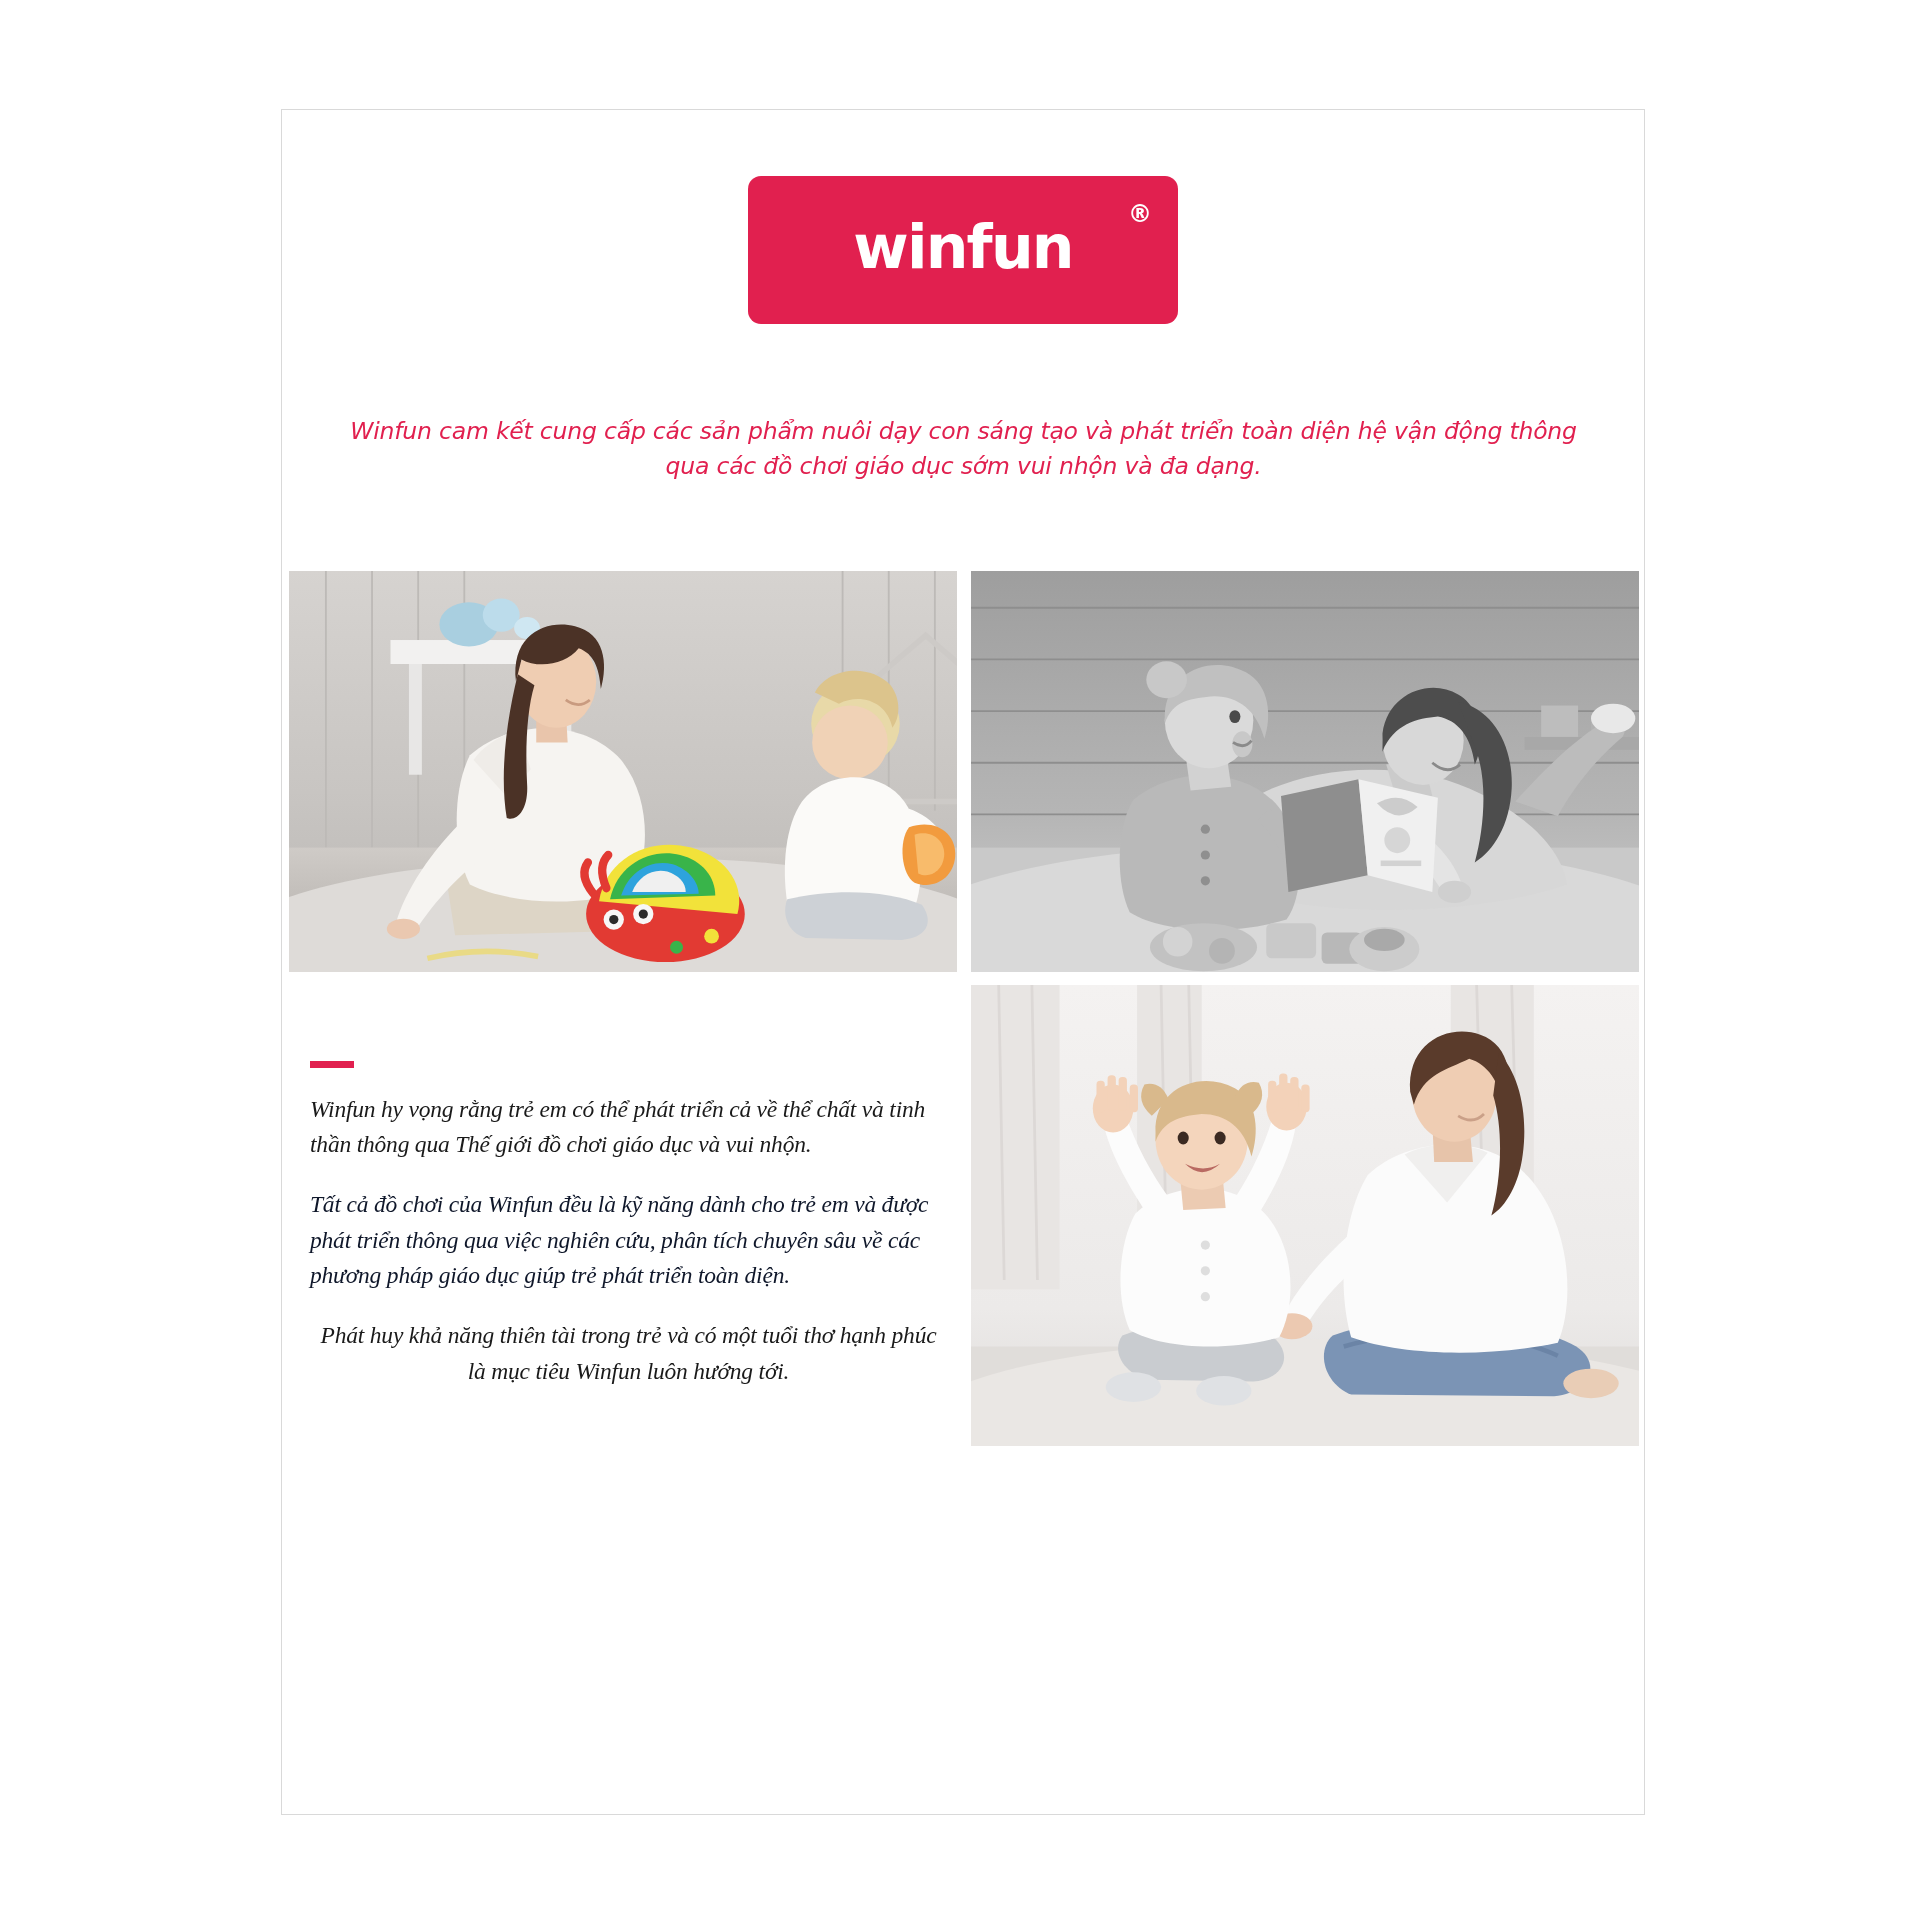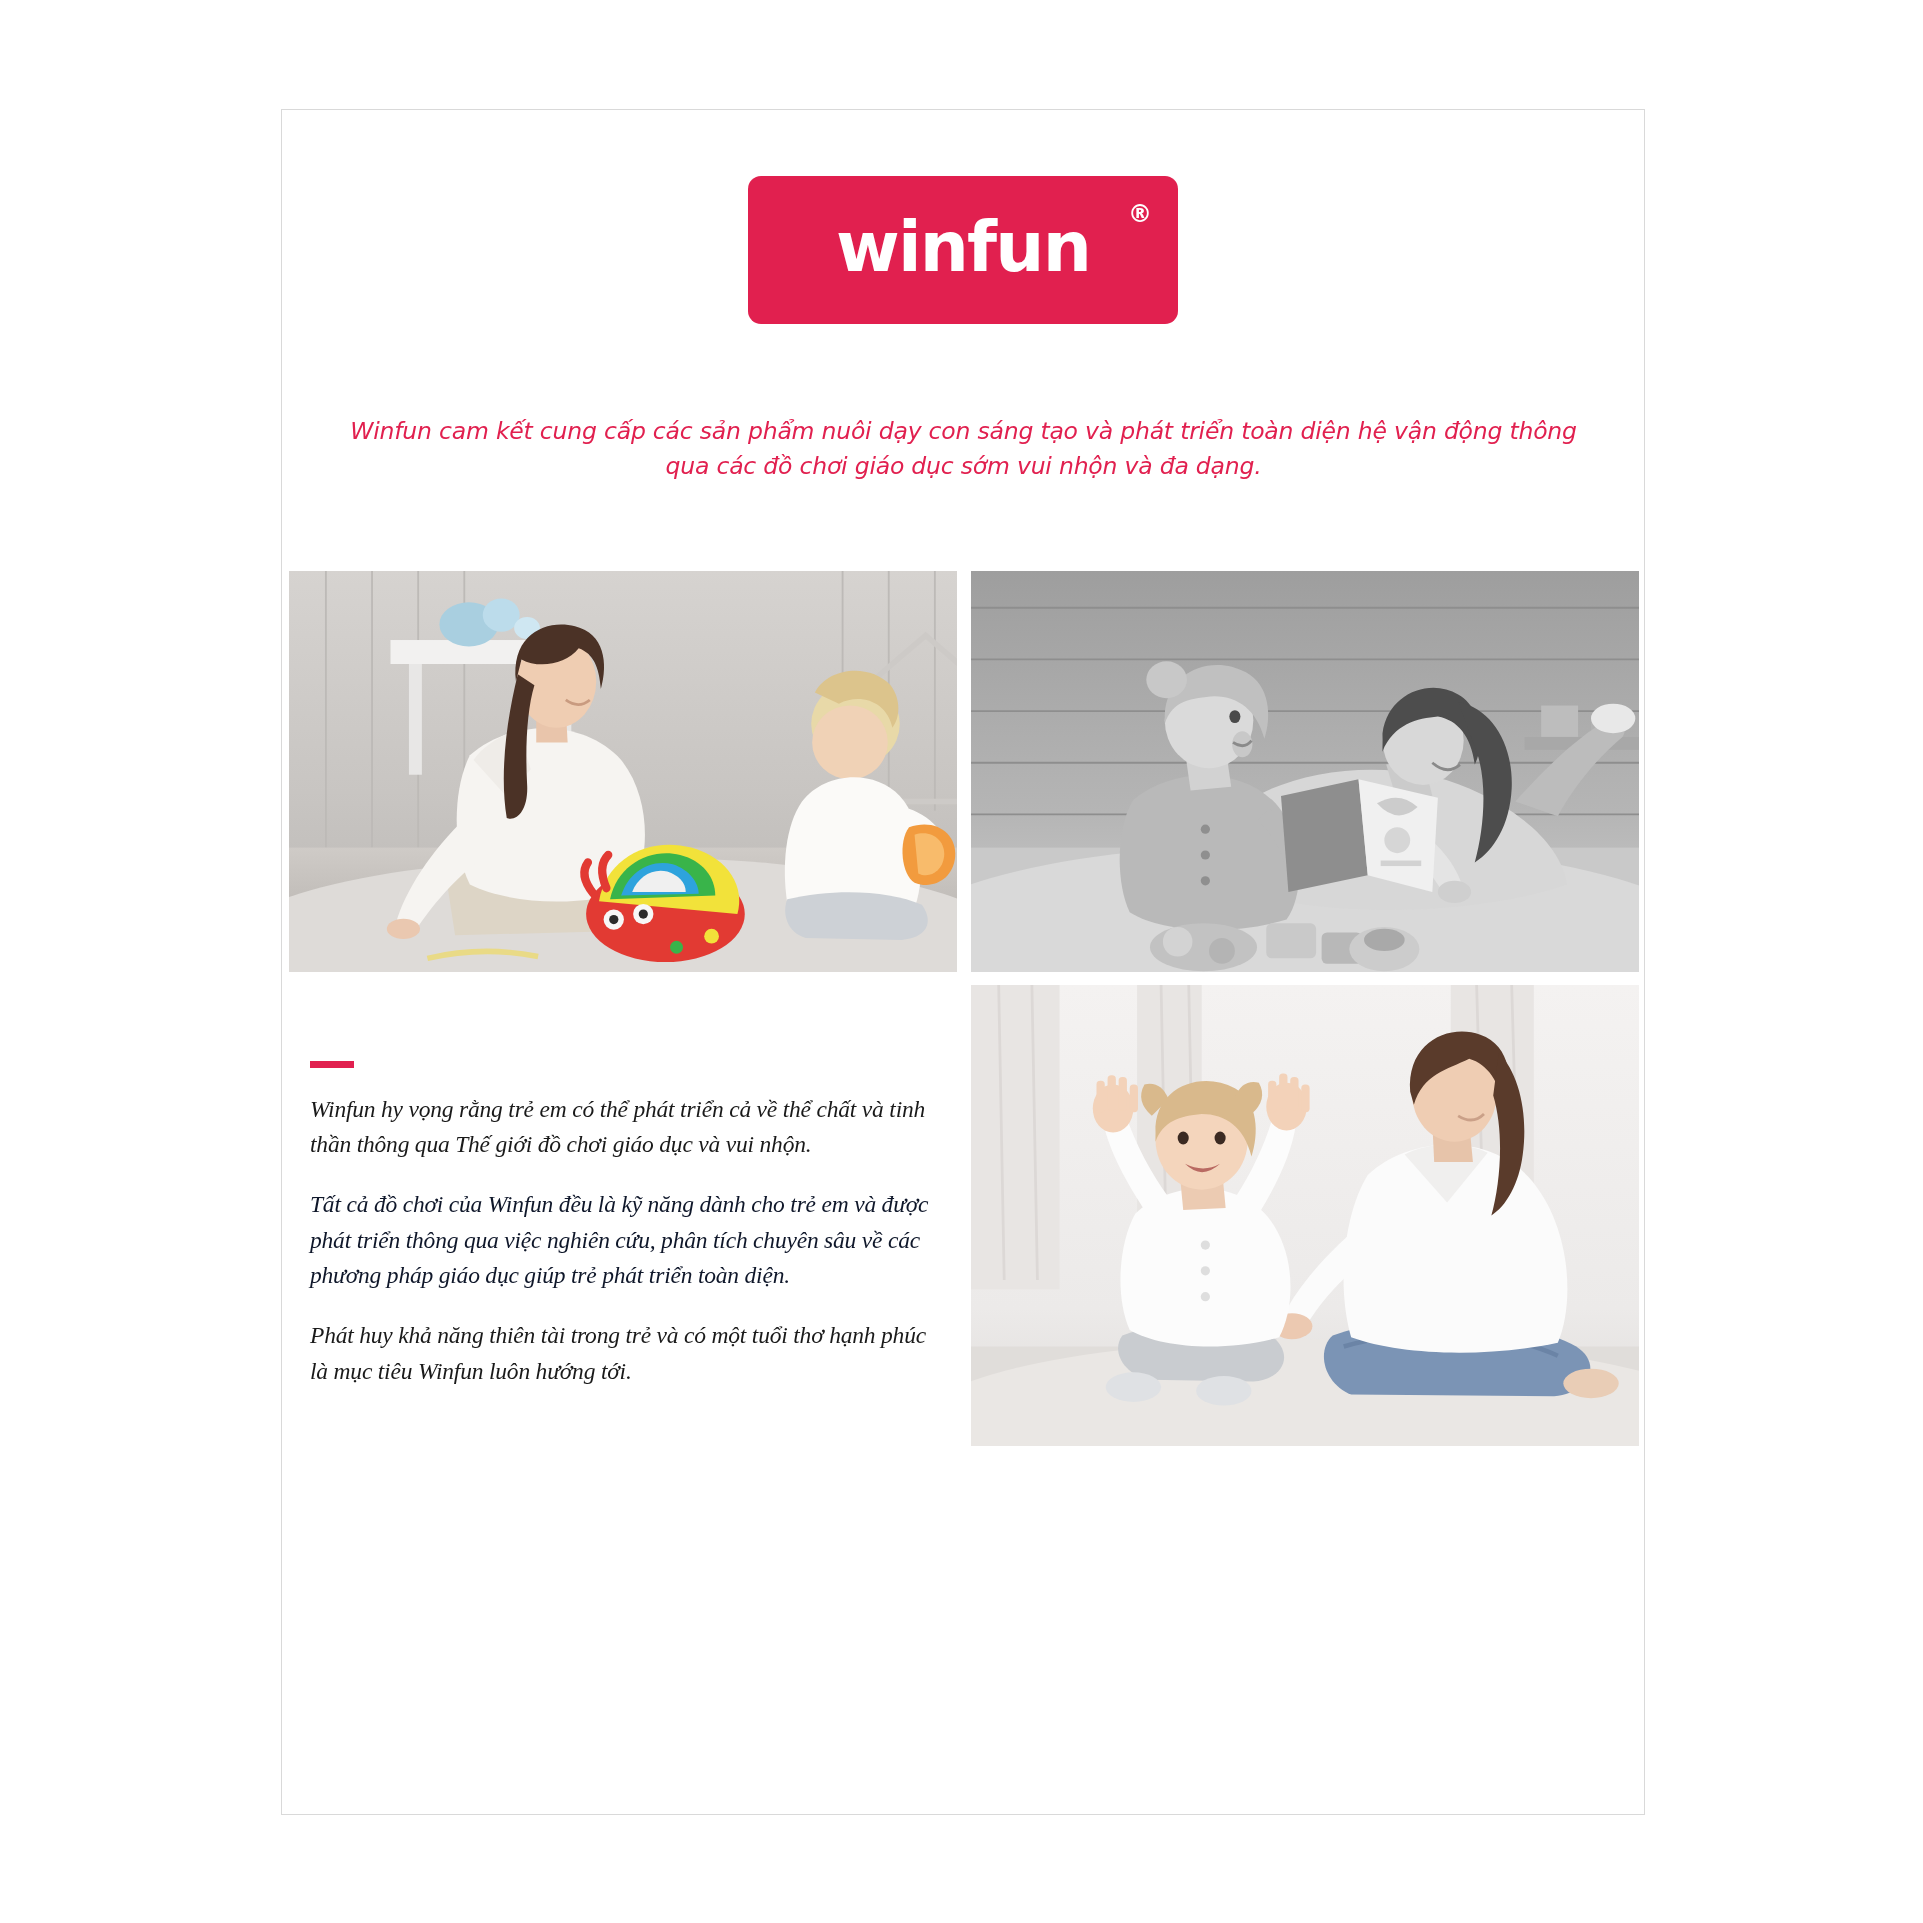--- a/index.html
+++ b/index.html
@@ -40,21 +40,21 @@
     height: 148px;
     background: #e1204f;
     border-radius: 13px;
     display: flex;
     align-items: center;
     justify-content: center;
   }
   .logo-text {
     color: #ffffff;
     font-family: "DejaVu Sans", sans-serif;
-    font-size: 69px;
+    font-size: 60px;
     font-weight: 700;
     letter-spacing: -1.8px;
     line-height: 1;
     margin-top: -5.5px;
   }
   .logo-reg {
     position: absolute;
     right: 26px;
     top: 26px;
     color: #ffffff;
@@ -115,21 +115,21 @@
   .btm-left p {
     margin: 0 0 24px 0;
     font-family: Liberation Serif, serif;
     font-style: italic;
     font-size: 23.5px;
     line-height: 1.52;
     letter-spacing: -0.2px;
   }
   .btm-left p.dark { color: #1a1a1a; }
   .btm-left p.pink { color: #0f172a; }
-  .btm-left p:last-child { margin-bottom: 11px; }
+  .btm-left p:last-child { margin-bottom: 11px; text-align: center; }
 </style>
 </head>
 <body>
 
 <div class="page">
 
   <div class="logo-wrap">
     <div class="logo">
       <span class="logo-text">winfun</span>
       <span class="logo-reg">®</span>

